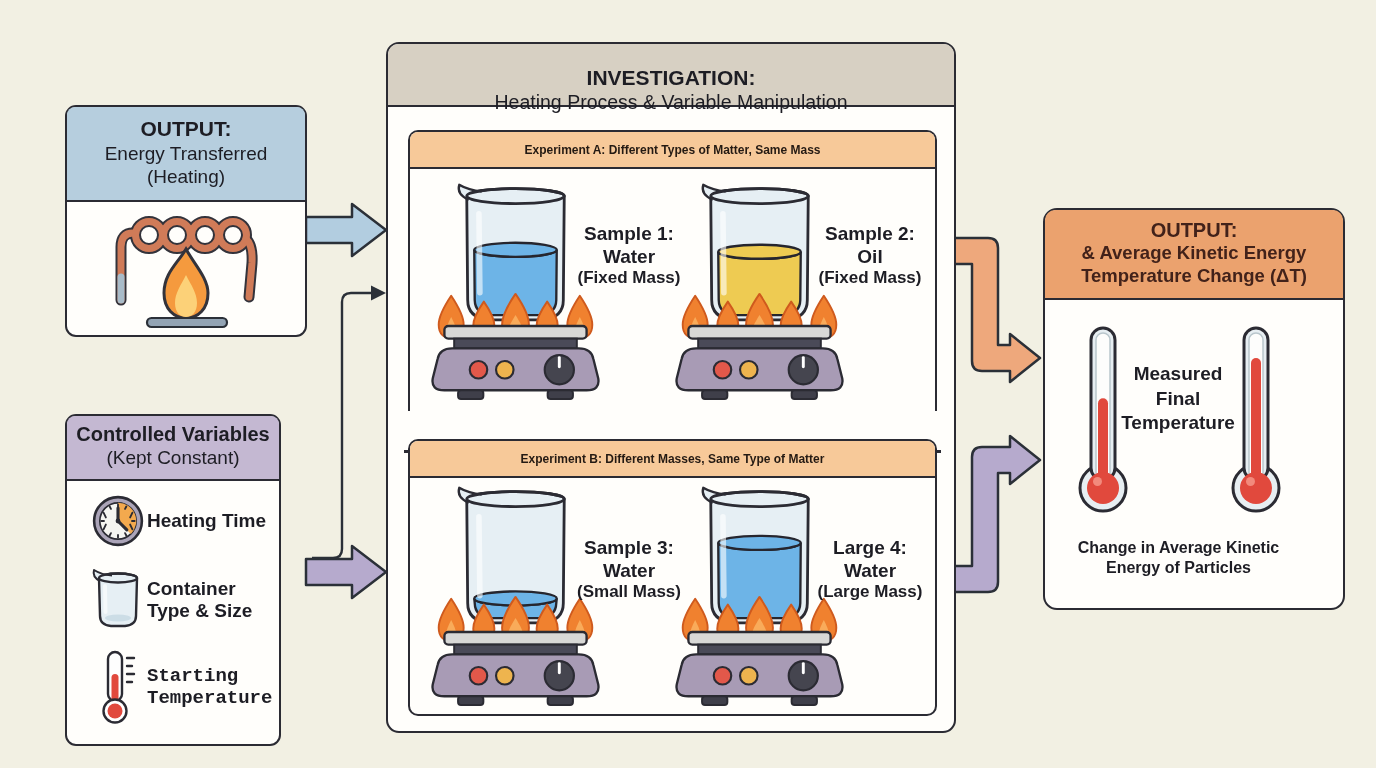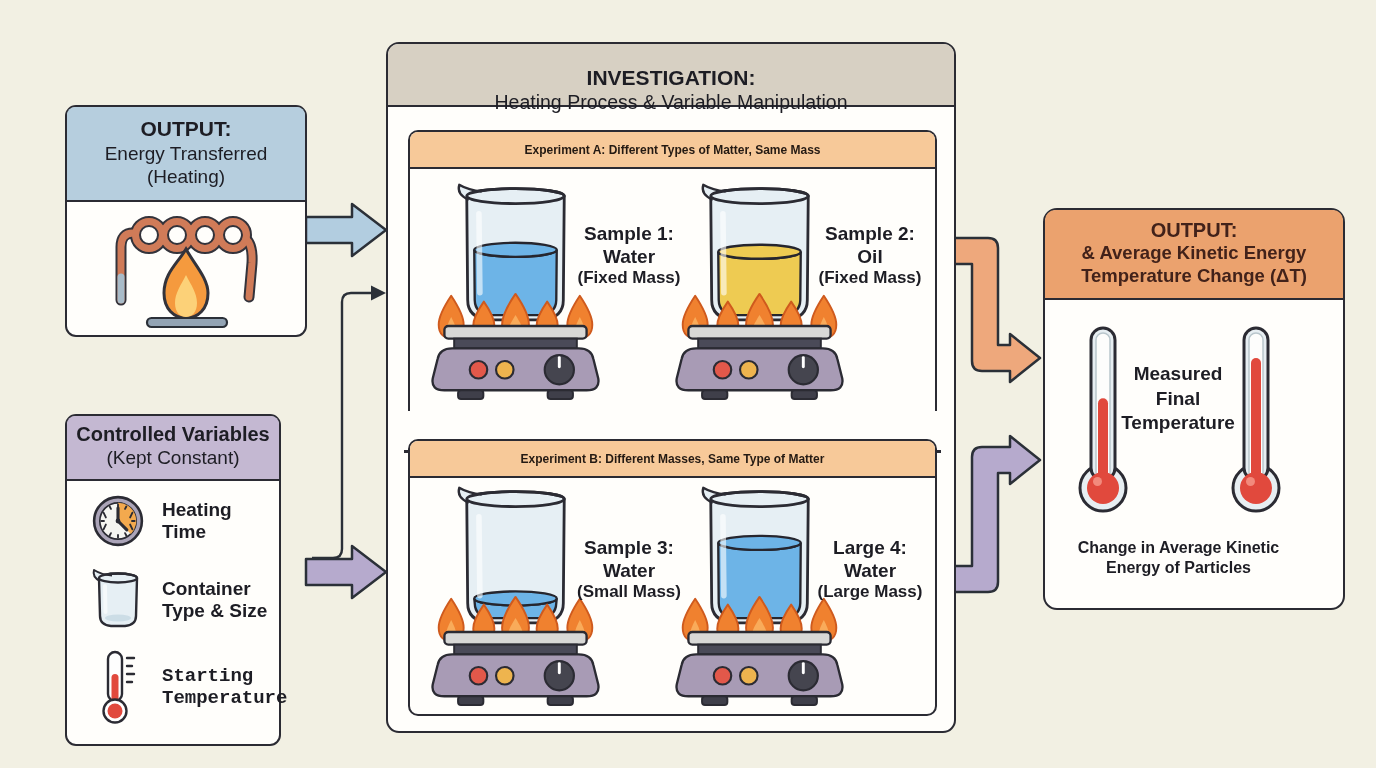--- a/index.html
+++ b/index.html
@@ -13,21 +13,21 @@
   .hdr-sub{font-size:19px;font-weight:400;}
   
   .input-box{left:65px;top:105px;width:242px;height:232px;}
   .input-hdr{height:95px;background:#b6cede;}
   .input-body{position:relative;height:131px;}
   .heat-svg{position:absolute;left:24px;top:3px;}
   
   .cv-box{left:65px;top:390px;width:216px;height:332px;margin-top:24px;}
   .cv-hdr{height:65px;background:#c4b8d2;padding-top:6px;}
   .cv-hdr .hdr-title{font-size:20px;}
-  .cv-row{position:absolute;left:22px;display:flex;align-items:center;gap:15px;}
+  .cv-row{position:absolute;left:22px;display:flex;align-items:center;}
   .cv-ico{width:58px;display:flex;justify-content:center;flex:0 0 58px;}
   .cv-label{font-size:19px;font-weight:700;line-height:1.16;}
   
   .inv-box{left:386px;top:42px;width:570px;height:691px;border-radius:13px;}
   .inv-hdr{height:63px;background:#d7d0c3;border-radius:10px 10px 0 0;padding-top:21px;}
   .banner{box-sizing:border-box;background:#f7c999;border-bottom:2.5px solid #2b2b33;border-radius:8px 8px 0 0;
           text-align:center;font-size:12px;font-weight:700;color:#241a13;
           display:flex;align-items:center;justify-content:center;height:37px;}
   .expA-frame{position:absolute;left:20px;top:86px;width:529px;height:281px;box-sizing:border-box;
               border:2.5px solid #2b2b33;border-bottom:none;border-radius:10px 10px 0 0;}

